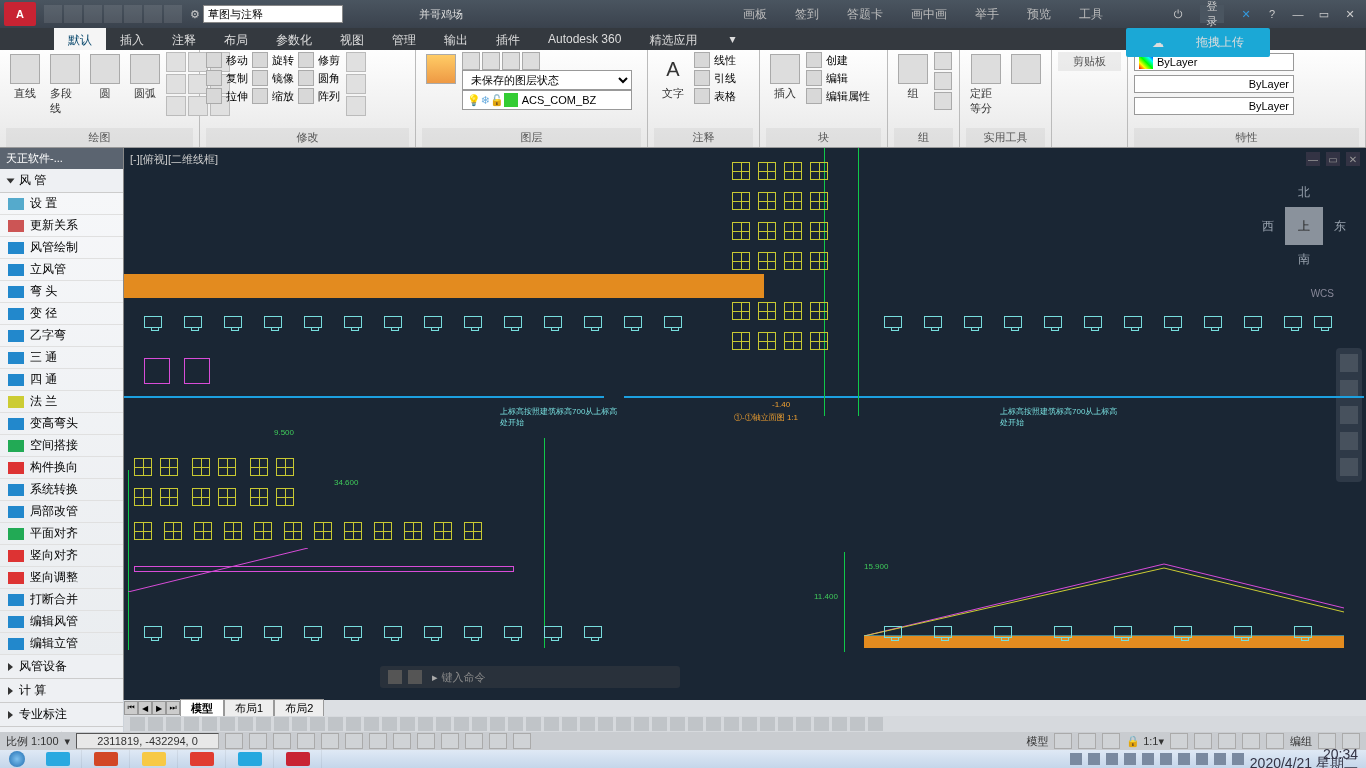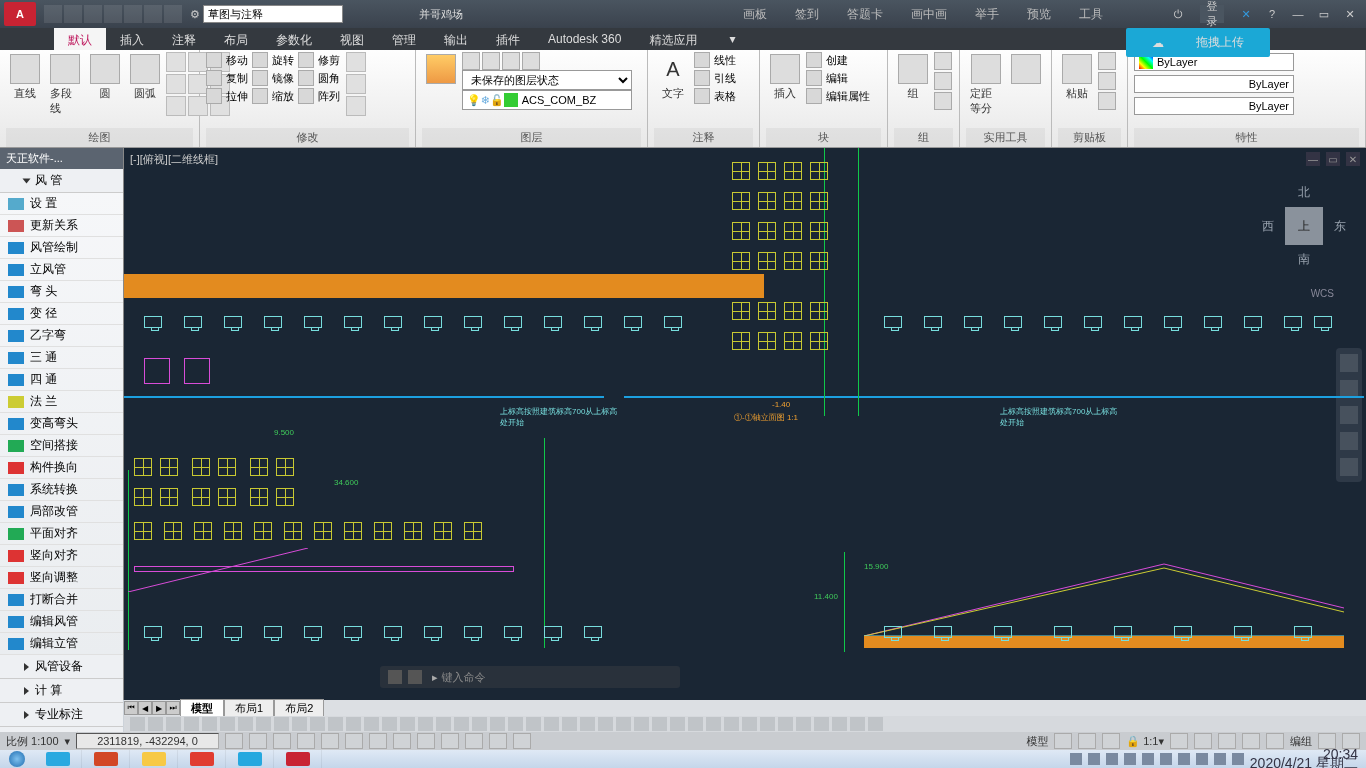--- a/index.html
+++ b/index.html
@@ -15,21 +15,21 @@
 .titlebar .apps { display:flex; gap:28px; margin-left:280px; font-size:12px; color:#bbb; }
 .titlebar .apps span { cursor:pointer; }
 .titlebar .sysbtns { margin-left:auto; display:flex; gap:2px; margin-right:4px; }
 .titlebar .sysbtns div { width:24px; height:18px; display:flex; align-items:center; justify-content:center; color:#ccc; }
 .login-btn { background:#4a5560; padding:2px 12px; margin:0 8px; color:#ddd; }
 .upload-btn { background:#1ba8d6; padding:2px 12px; color:#fff; display:flex; align-items:center; gap:4px; border-radius:2px; }
 
 
 .ribbon-tabs { height:22px; background:#34393f; display:flex; padding-left:54px; }
 .ribbon-tabs span { padding:4px 14px; color:#ddd; font-size:12px; cursor:pointer; }
-.ribbon-tabs span.active { background:#f5f5f5; color:#be185d; }
+.ribbon-tabs span.active { background:#f5f5f5; color:#0c4a6e; }
 .upload-pill { position:absolute; right:96px; top:28px; }
 
 
 .ribbon { height:98px; background:linear-gradient(#fefefe,#e8e8e8); border-bottom:1px solid #999; display:flex; }
 .panel { border-right:1px solid #bbb; display:flex; flex-direction:column; padding:2px 6px 0 6px; }
 .panel-body { flex:1; display:flex; align-items:flex-start; gap:2px; }
 .panel-title { text-align:center; font-size:11px; color:#555; padding:2px 0; background:rgba(200,200,200,0.3); }
 .bigbtn { display:flex; flex-direction:column; align-items:center; gap:2px; padding:2px 4px; font-size:11px; color:#333; cursor:pointer; }
 .bigbtn .ico { width:30px; height:30px; background:#ddd; border:1px solid #aaa; }
 .smgrid { display:grid; grid-template-columns:repeat(3,20px); gap:2px; }
@@ -37,21 +37,21 @@
 .modify-col { display:flex; flex-direction:column; gap:2px; }
 .modify-col .row { display:flex; align-items:center; gap:4px; font-size:11px; }
 .modify-col .row .ii { width:16px; height:16px; background:#d8d8d8; border:1px solid #aaa; }
 .layer-sel,.layer-sel2 { width:170px; height:20px; border:1px solid #999; font-size:11px; padding:0 4px; background:#fff; }
 .prop-sel { width:160px; height:18px; border:1px solid #999; font-size:11px; background:#fff; display:flex; align-items:center; padding:0 4px; margin:1px 0; }
 .sw { width:14px; height:14px; display:inline-block; margin-right:4px; }
 
 
 .left-palette { position:absolute; left:0; top:148px; width:124px; bottom:68px; background:linear-gradient(#f7f8fa,#e9ecef); border-right:1px solid #888; display:flex; flex-direction:column; font-size:12px; }
 .left-palette .hdr { background:#5b6470; color:#fff; padding:3px 6px; font-size:11px; }
-.left-palette .cat { padding:3px 24px; background:#eef0f3; border-bottom:1px solid #ccc; display:flex; align-items:center; gap:6px; }
+.left-palette .cat { padding:3px 8px; background:#eef0f3; border-bottom:1px solid #ccc; display:flex; align-items:center; gap:6px; }
 .left-palette .item { padding:2px 6px 2px 8px; display:flex; align-items:center; gap:6px; border-bottom:1px solid #e0e0e0; cursor:pointer; }
 .left-palette .item .ic { width:16px; height:12px; background:#3a7bd5; }
 .left-palette .tri { width:0; height:0; border-top:4px solid transparent; border-bottom:4px solid transparent; border-left:5px solid #333; }
 
 
 .canvas-wrap { position:absolute; left:124px; right:0; top:148px; bottom:68px; background:#1a2634; overflow:hidden; }
 .canvas-hdr { position:absolute; left:6px; top:4px; color:#ccc; font-size:11px; }
 .viewcontrols { position:absolute; top:4px; right:6px; display:flex; gap:6px; }
 .viewcontrols div { width:14px; height:14px; background:#334; color:#999; display:flex; align-items:center; justify-content:center; font-size:10px; }
 .viewcube { position:absolute; right:20px; top:36px; width:84px; height:84px; display:flex; align-items:center; justify-content:center; }
@@ -332,31 +332,20 @@
           <span>定距等分</span>
         </div>
       <div class="bigbtn">
           <div class="ico"></div>
         </div>
     </div>
     <div class="panel-title">实用工具</div>
   </div>
 
   <div class="panel" style="width:76px">
-    <div class="panel-body">
-      <div class="bigbtn">
-          <div class="ico"></div>
-          <span>粘贴</span>
-        </div>
-      <div style="display:flex;flex-direction:column;gap:2px">
-        <div style="width:18px;height:18px;background:#ddd;border:1px solid #aaa"></div>
-        <div style="width:18px;height:18px;background:#ddd;border:1px solid #aaa"></div>
-        <div style="width:18px;height:18px;background:#ddd;border:1px solid #aaa"></div>
-      </div>
-    </div>
     <div class="panel-title">剪贴板</div>
   </div>
 
   <div class="panel" style="flex:1">
     <div class="panel-body" style="flex-direction:column;align-items:stretch">
       <div class="prop-sel">
           <span class="sw" style="background:linear-gradient(45deg,red,yellow,lime,cyan,blue)"></span>
           <span>ByLayer</span>
         </div>
       <div class="prop-sel">

